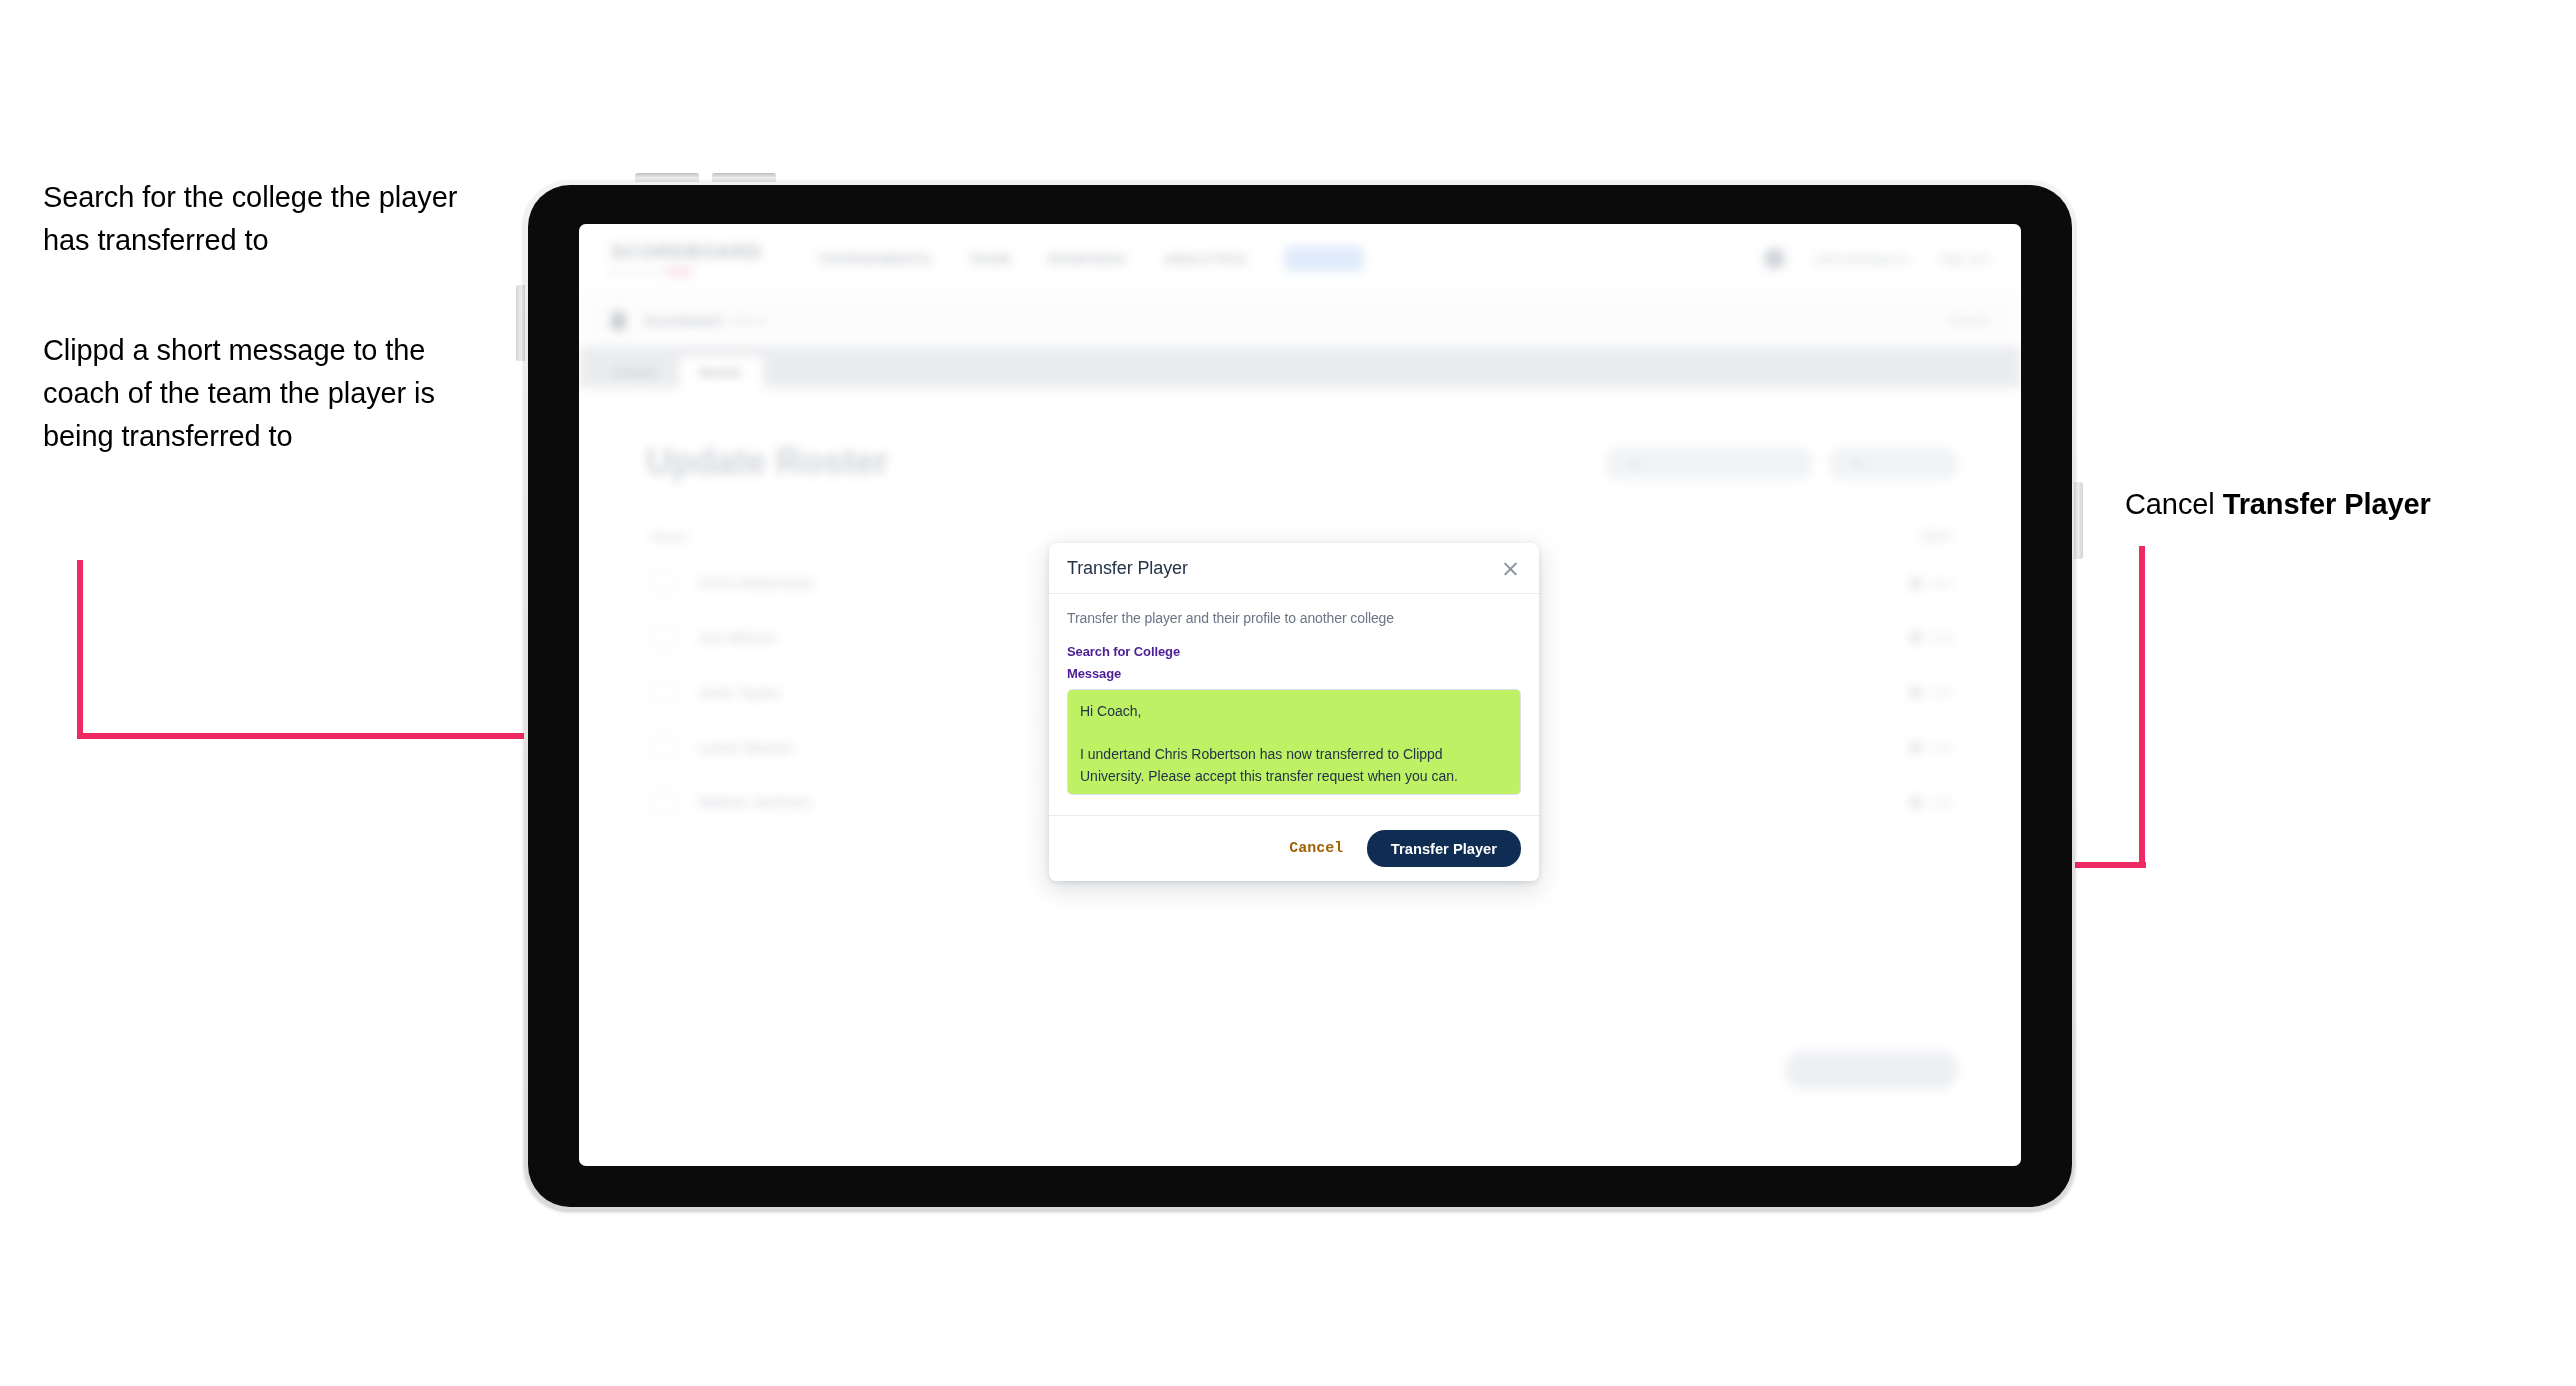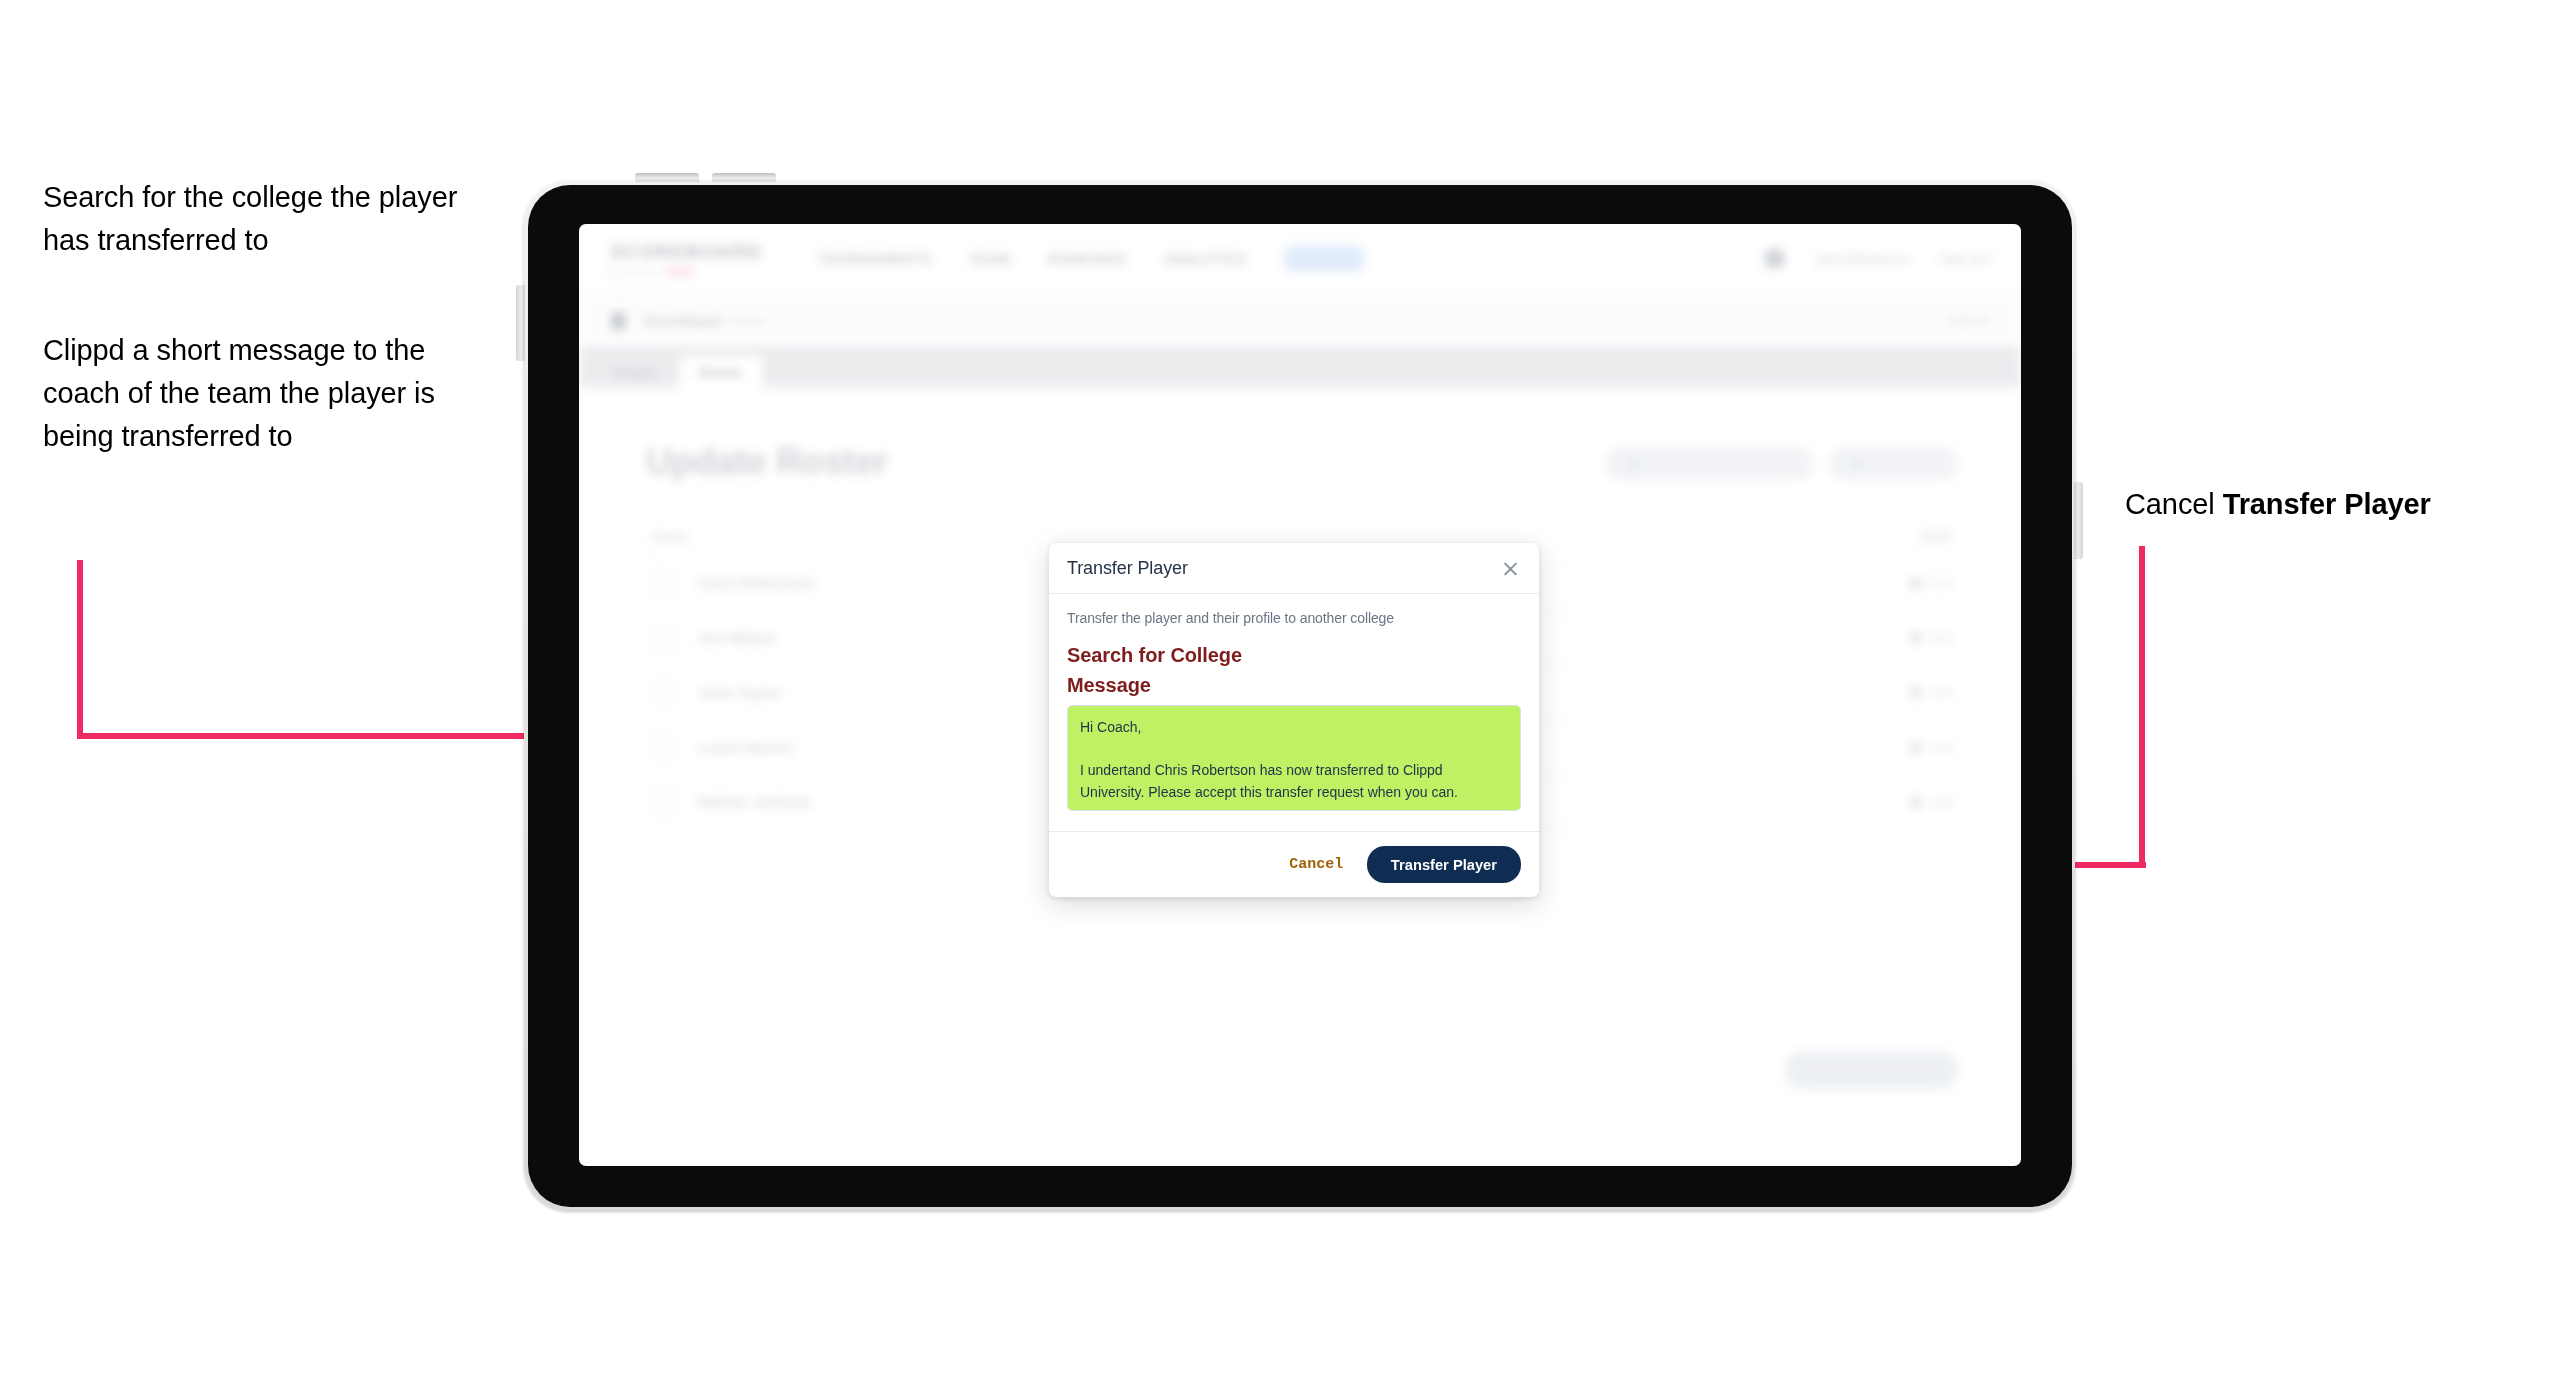--- a/index.html
+++ b/index.html
@@ -363,23 +363,23 @@
     padding: 15.4px 18px 18px 18px;
   }
   #modal-desc {
     font-size: 14px;
     color: #6b7585;
     margin: 0 0 18px 0;
     letter-spacing: -0.1px;
   }
   .field-label {
     display: block;
-    font-size: 20px;
-    font-weight: 600;
-    color: #7f1d1d;
+    font-size: 13px;
+    font-weight: 600;
+    color: #4c1d95;
     margin-bottom: 7.7px;
     letter-spacing: -0.1px;
   }
   .text-input {
     width: 100%;
     box-sizing: border-box;
     border: 0.7px solid #dbe0e7;
     border-radius: 4.9px;
     padding: 10.5px 12px;
     font-size: 14.7px;

